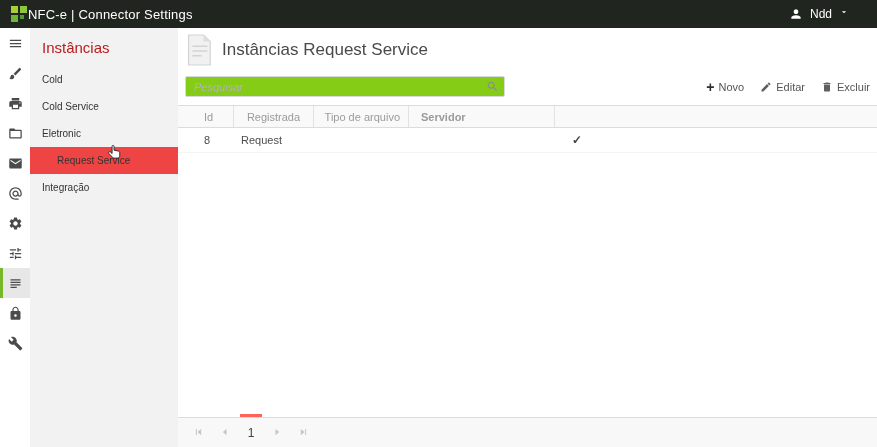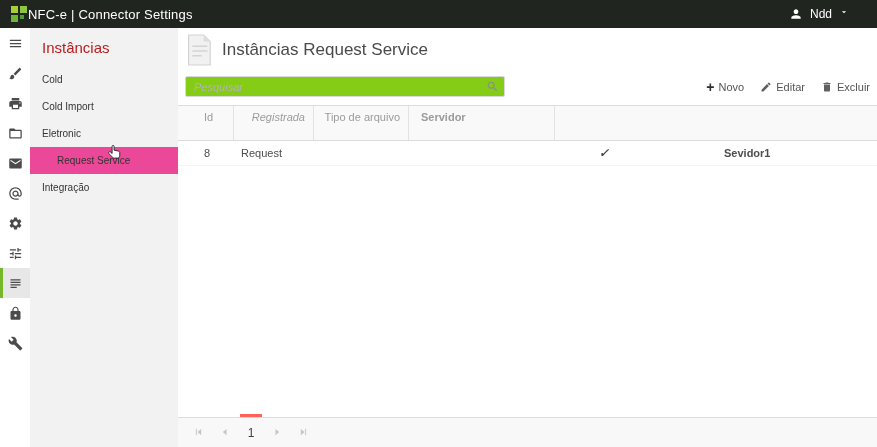--- a/index.html
+++ b/index.html
@@ -23,49 +23,49 @@
   .rail { width: 30px; flex: none; background: #fff; }
   .rail-item { height: 30px; display: flex; align-items: center; justify-content: center; color: #4b4b4b;
                cursor: pointer; border-left: 3px solid transparent; border-right: 3px solid transparent; }
   .rail-item .icon { width: 15px; height: 15px; display: inline-flex; }
   .rail-item.active { background: #e7e7e7; border-left-color: #76b82a; }
 
   
   .panel { width: 148px; flex: none; background: #f2f2f2; }
   .panel-title { font-size: 15px; color: #b91c1c; padding: 11px 12px 10px 12px; }
   .panel-item { height: 27px; line-height: 27px; padding-left: 12px; font-size: 10px; color: #333; cursor: pointer; }
-  .panel-item.active { background: #ec4899; padding-left: 27px; }
+  .panel-item.active { background: #ef4444; padding-left: 27px; }
 
   
   .main { flex: 1; min-width: 0; display: flex; flex-direction: column; background: #fff; }
   .main-header { height: 44px; display: flex; align-items: center; gap: 8px; padding-left: 4px; }
   .doc-icon { width: 32px; height: 34px; display: inline-flex; }
   .main-title { font-size: 17px; font-weight: 400; color: #4a4a4a; }
 
   .toolbar { display: flex; align-items: center; padding: 4px 7px 8px 7px; }
   .search-box { position: relative; width: 320px; }
   .search-input { width: 100%; height: 21px; border: 1px solid #d9d9d9; border-radius: 2px; padding: 0 26px 0 8px;
                   font-size: 11px; color: #555; outline: none; font-family: inherit; background: #84cc16; font-style: italic; }
   .search-input::placeholder { color: #b3b3b3; }
   .search-icon { position: absolute; right: 6px; top: 4px; width: 13px; height: 13px; color: #8b8b8b; cursor: pointer; display: inline-flex; }
   .toolbar-actions { margin-left: auto; display: flex; align-items: center; gap: 16px; }
   .action-btn { display: inline-flex; align-items: center; gap: 4px; background: none; border: none; cursor: pointer;
                 font-size: 11px; color: #555; font-family: inherit; padding: 0; }
   .action-btn .icon { width: 12px; height: 12px; display: inline-flex; color: #5f5f5f; }
   .plus-glyph { font-size: 14px; font-weight: bold; color: #2e2e2e; line-height: 12px; }
 
   
-  .grid-header { display: flex; height: 36px; line-height: 22px; background: #f9f9f9; border-top: 1px solid #dcdcdc;
+  .grid-header { display: flex; height: 23px; line-height: 22px; background: #f9f9f9; border-top: 1px solid #dcdcdc;
                  border-bottom: 1px solid #dcdcdc; font-size: 11px; color: #9b9b9b; }
   .grid-header .col { cursor: pointer; }
   .grid-header .col + .col { border-left: 1px solid #e2e2e2; }
   .col { padding: 0 8px; overflow: hidden; white-space: nowrap; }
   .col-id   { width: 55px;  padding-left: 26px; }
   .col-nome { width: 304px; }
-  .col-reg  { width: 80px;  text-align: right; font-style: italic; }
+  .col-reg  { width: 80px;  text-align: center; }
   .col-tipo { width: 95px;  text-align: right; }
   .col-serv { width: 146px; padding-left: 12px; font-weight: bold; }
   .col-filler { flex: 1; }
   .grid-body { flex: 1; }
   .grid-row { display: flex; height: 25px; line-height: 25px; font-size: 11px; color: #4d4d4d;
               border-bottom: 1px solid #f4f4f4; cursor: pointer; }
   .check-cell { font-size: 12px; font-weight: bold; color: #444; }
 
   
   .pager { height: 30px; flex: none; border-top: 1px solid #dcdcdc; background: #f8f8f8; display: flex;
@@ -193,21 +193,21 @@
             <svg viewBox="0 0 24 24">
               <path d="M22.7 19l-9.1-9.1c.9-2.3.4-5-1.5-6.9-2-2-5-2.4-7.4-1.3L9 6 6 9 1.6 4.7C.4 7.1.9 10.1 2.9 12.1c1.9 1.9 4.6 2.4 6.9 1.5l9.1 9.1c.4.4 1 .4 1.4 0l2.3-2.3c.5-.4.5-1.1.1-1.4z"></path>
             </svg>
           </span>
         </div>
     </nav>
 
     <aside class="panel">
       <div class="panel-title">Instâncias</div>
       <div class="panel-item">Cold</div>
-      <div class="panel-item">Cold Import</div>
+      <div class="panel-item">Cold Service</div>
       <div class="panel-item">Eletronic</div>
       <div class="panel-item active">Request Service</div>
       <div class="panel-item">Integração</div>
     </aside>
 
     <main class="main">
 
       <div class="main-header">
         <span class="doc-icon">
           <svg viewBox="0 0 34 36">
@@ -259,21 +259,20 @@
         <div class="col col-serv">Servidor</div>
         <div class="col col-filler"></div>
       </div>
 
       <div class="grid-body">
         <div class="grid-row">
           <div class="col col-id">8</div>
           <div class="col col-nome">Request</div>
           <div class="col col-reg check-cell">✓</div>
           <div class="col col-tipo"></div>
-          <div class="col col-serv">Sevidor1</div>
           <div class="col col-filler"></div>
         </div>
       </div>
 
       <div class="pager">
         <button class="pager-btn">
           <span class="icon"><svg viewBox="0 0 16 16">
                 <rect x="3" y="3" width="1.6" height="10"></rect>
                 <path d="M11.5 3v10L5.5 8z"></path>
               </svg></span>

